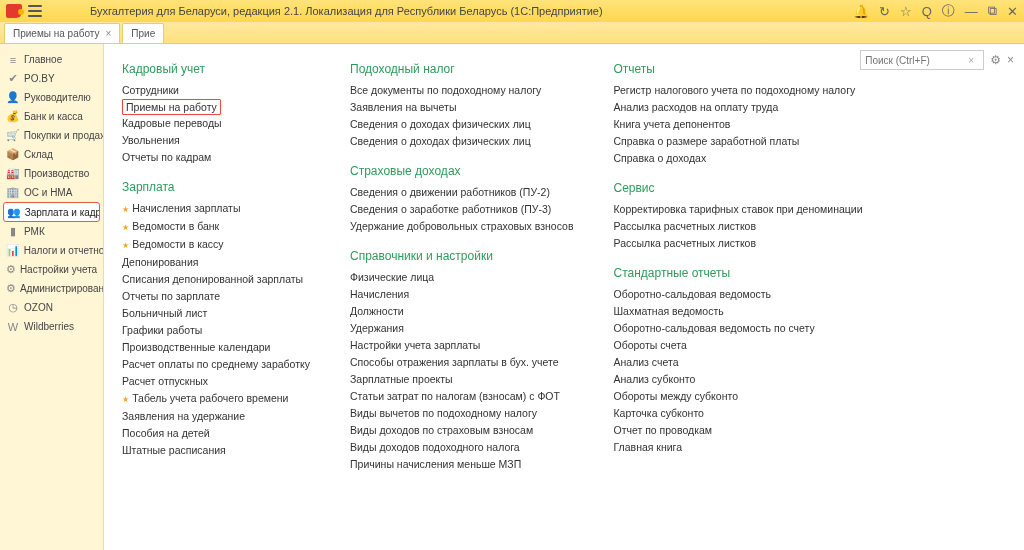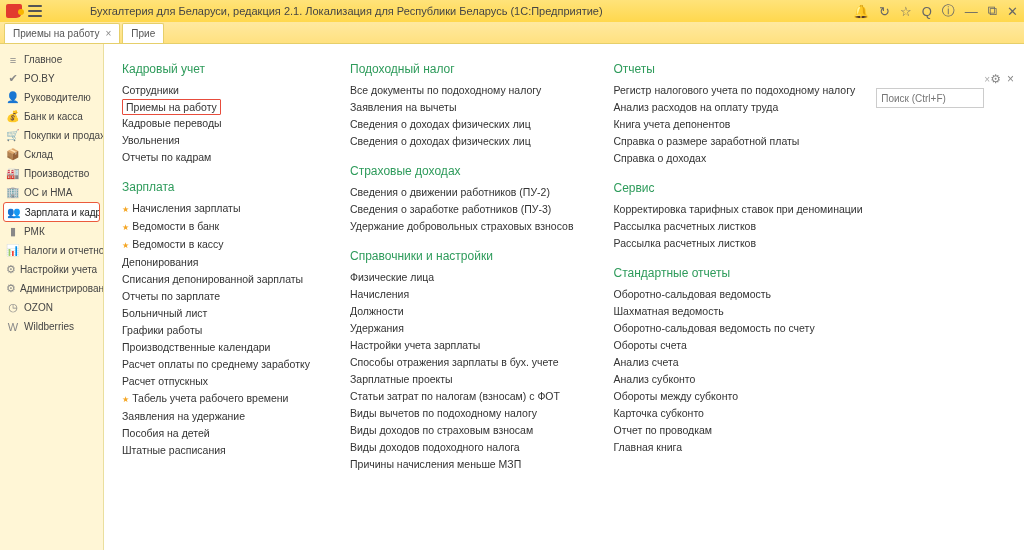--- a/index.html
+++ b/index.html
@@ -16,21 +16,21 @@
   .tabstrip { height: 22px; background: linear-gradient(#ffe9a0,#ffe180); display: flex; align-items: flex-end; padding-left: 4px; border-bottom:1px solid #e6cf6a;}
   .tab { background: #fff; border: 1px solid #e6cf6a; border-bottom: none; height: 20px; display: flex; align-items: center; padding: 0 8px; font-size: 10px; color:#555; border-radius: 2px 2px 0 0; margin-right:2px;}
   .tab .x { margin-left:6px; color:#888; cursor:pointer;font-size:10px;}
   .main { display: flex; height: calc(550px - 44px); }
   .sidebar { width: 104px; background: #fff6d6; border-right: 1px solid #eadf9f; padding-top: 6px; }
   .side-item { display: flex; align-items: center; height: 19px; padding: 0 6px; color:#444; cursor:pointer; font-size:10px; white-space:nowrap; overflow:hidden;}
   .side-item.active { background:#fff; border:1px solid #eb5a3c; border-radius:3px; margin:0 3px; height:20px; padding:0 3px; color:#222;}
   .side-icon { width:14px; height:14px; margin-right:4px; display:inline-flex; align-items:center; justify-content:center; font-size:11px; color:#888;}
   .content { flex:1; position:relative; padding: 18px 0 0 18px; overflow:auto;}
   .search-box { position:absolute; top:6px; right:10px; display:flex; align-items:center; gap:6px;}
-  .search-box input { width:108px; height:20px; border:1px solid #ccc; padding:0 18px 0 4px; font-size:10px; color:#999;margin-top:38px;}
+  .search-box input { width:124px; height:20px; border:1px solid #ccc; padding:0 18px 0 4px; font-size:10px; color:#999;}
   .search-box .clr{position:absolute;left:108px;color:#aaa;font-size:10px;cursor:pointer;}
   .search-box .gear, .search-box .close { color:#888; font-size:12px; cursor:pointer;}
   .columns { display: flex; gap: 40px; }
   .col { min-width: 180px; }
   .section-title { color: #2e9b5b; font-size: 12px; margin: 0 0 6px 0; cursor:default;}
   .section { margin-bottom: 14px; }
   .item { display:block; color:#333; font-size:10.5px; line-height:17px; text-decoration:none; cursor:pointer; white-space:nowrap;}
   .item.star::before { content:"★"; color:#f5a623; font-size:8px; margin-right:3px;}
   .item.hl { border:1px solid #e74c3c; padding:0 3px; display:inline-block; line-height:14px; border-radius:1px;}
 </style>

